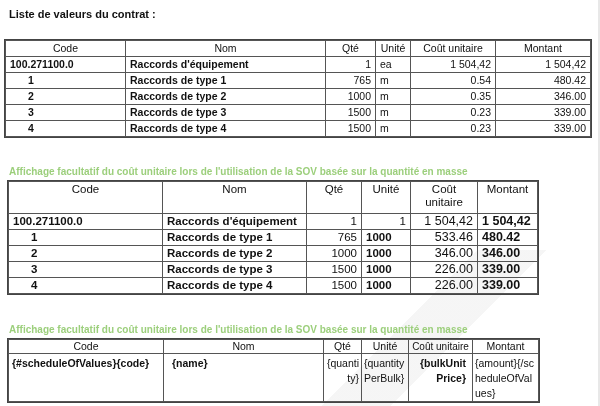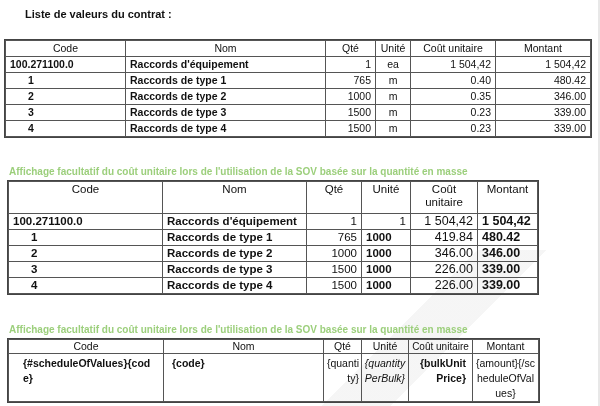--- a/index.html
+++ b/index.html
@@ -9,37 +9,37 @@
   }
   .watermark {
     position: absolute; left: 270px; top: 250px; width: 300px; height: 160px;
     background: linear-gradient(135deg, transparent 45%, #f3f3f3 45%, #f3f3f3 60%, transparent 60%);
     opacity: 0.8; pointer-events: none;
   }
   .right-edge {
     position: absolute; right: 0; top: 0; width: 2px; height: 406px; background: #e8e8e8;
   }
   .title {
-    position: absolute; left: 25px; top: 8px; font-size: 11px; font-weight: bold; color: #111;
+    position: absolute; left: 9px; top: 8px; font-size: 11px; font-weight: bold; color: #111;
   }
   .subtitle {
     position: absolute; left: 9px; font-size: 10px; font-weight: bold; color: #9ccf7c;
     white-space: nowrap;
     text-align: right;
   }
   table {
     position: absolute; border-collapse: collapse; font-size: 10.5px; table-layout: fixed;
   }
   td, th {
     border: 1px solid #555; padding: 0 4px; font-weight: normal; white-space: nowrap; overflow: hidden;
     line-height: 13px;
   }
   .outer { outline: 1.5px solid #444; }
   th { text-align: center; }
-  .c { text-align: center; }
+  .c { text-align: left; }
   .r { text-align: right; }
   .l { text-align: left; font-weight: bold; }
   .indent { padding-left: 22px; }
   #t1 { left: 5px; top: 40px; }
   #t1 td, #t1 th { height: 15px; }
   #t2 { left: 8px; top: 181px; font-size: 11.5px; }
   #t2 th { height: 30px; vertical-align: top; padding-top: 1px; }
   #t2 td { height: 15px; }
   #t2 .big { font-size: 12.5px; }
   #t3 { left: 8px; top: 339px; }
@@ -80,21 +80,21 @@
       <td class="r">1</td>
       <td class="c">ea</td>
       <td class="r">1 504,42</td>
       <td class="r">1 504,42</td>
     </tr>
     <tr>
       <td class="l indent">1</td>
       <td class="l">Raccords de type 1</td>
       <td class="r">765</td>
       <td class="c">m</td>
-      <td class="r">0.40</td>
+      <td class="r">0.54</td>
       <td class="r">480.42</td>
     </tr>
     <tr>
       <td class="l indent">2</td>
       <td class="l">Raccords de type 2</td>
       <td class="r">1000</td>
       <td class="c">m</td>
       <td class="r">0.35</td>
       <td class="r">346.00</td>
     </tr>
@@ -144,21 +144,21 @@
       <td class="r">1</td>
       <td class="r">1</td>
       <td class="r big">1 504,42</td>
       <td class="l big">1 504,42</td>
     </tr>
     <tr>
       <td class="l indent">1</td>
       <td class="l">Raccords de type 1</td>
       <td class="r">765</td>
       <td class="l">1000</td>
-      <td class="r big">419.84</td>
+      <td class="r big">533.46</td>
       <td class="l big">480.42</td>
     </tr>
     <tr>
       <td class="l indent">2</td>
       <td class="l">Raccords de type 2</td>
       <td class="r">1000</td>
       <td class="l">1000</td>
       <td class="r big">346.00</td>
       <td class="l big">346.00</td>
     </tr>
@@ -196,21 +196,21 @@
       <th>Code</th>
       <th>Nom</th>
       <th>Qté</th>
       <th>Unité</th>
       <th style="padding:0 1px; font-size:10px;">Coût unitaire</th>
       <th>Montant</th>
     </tr>
   </thead>
   <tbody>
     <tr>
-      <td class="l" style="padding-left:14px;">{#scheduleOfValues}{code}</td>
-      <td class="l" style="padding-left:8px;">{code}</td>
+      <td class="l" style="padding-left:3px;">{#scheduleOfValues}{code}</td>
+      <td class="l" style="padding-left:8px;">{name}</td>
       <td class="r" style="padding:2px 2px 0;">{quantity}</td>
-      <td class="c" style="padding:2px 2px 0;font-style:italic;">{quantityPerBulk}</td>
+      <td class="c" style="padding:2px 2px 0;">{quantityPerBulk}</td>
       <td class="r" style="padding:2px 6px 0;font-weight:bold;">{bulkUnitPrice}</td>
       <td class="c" style="padding:2px 2px 0;">{amount}{/scheduleOfValues}</td>
     </tr>
   </tbody>
 </table>
 
 </body></html>

